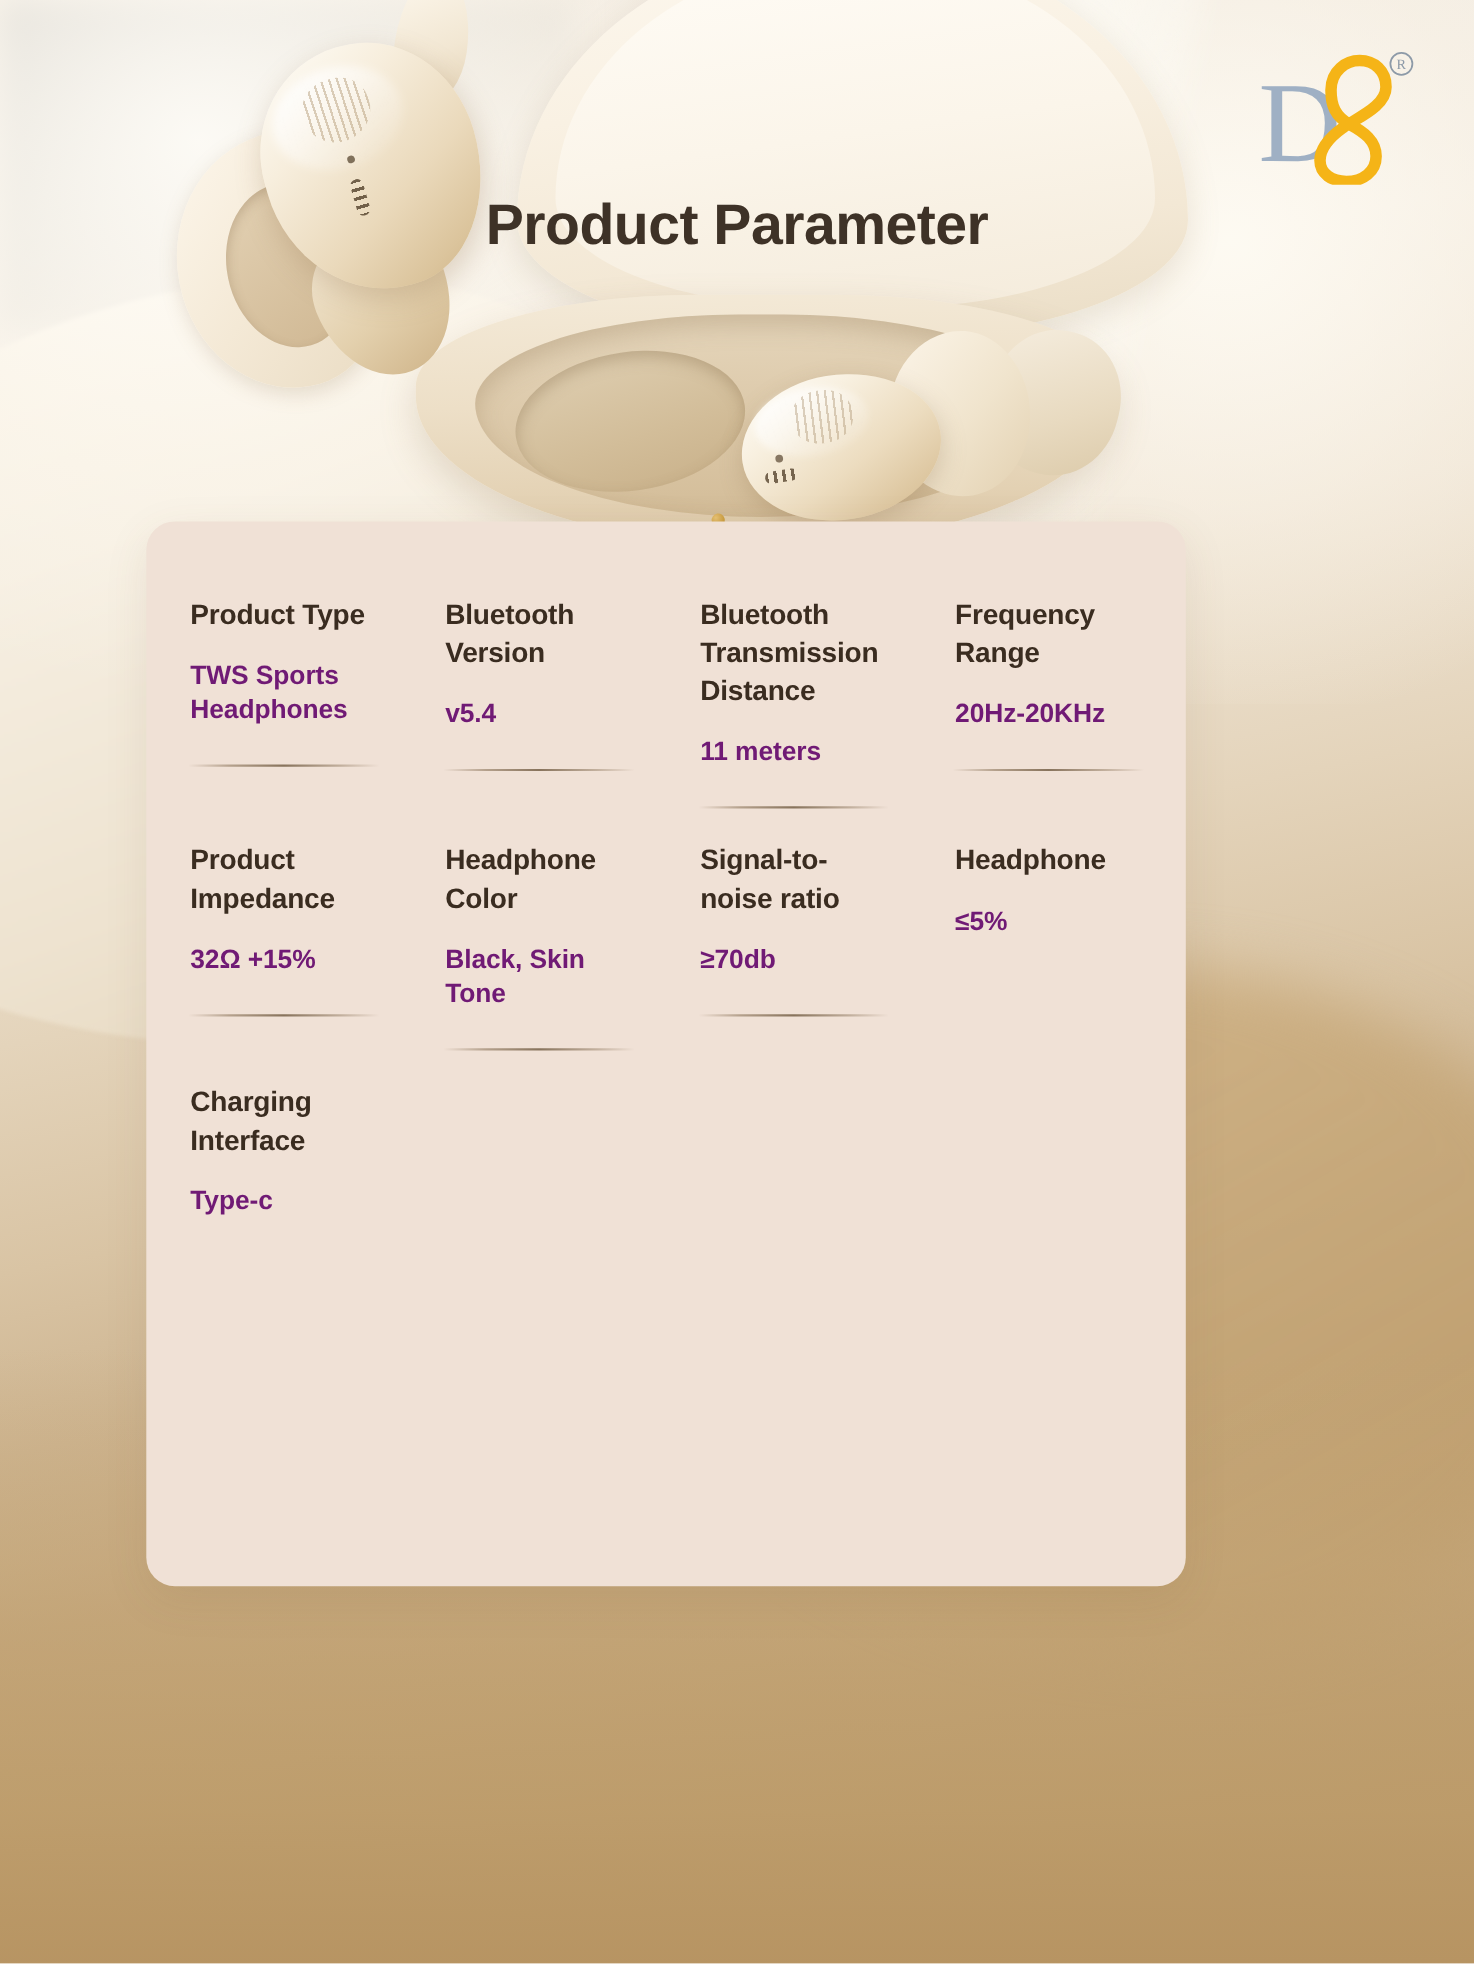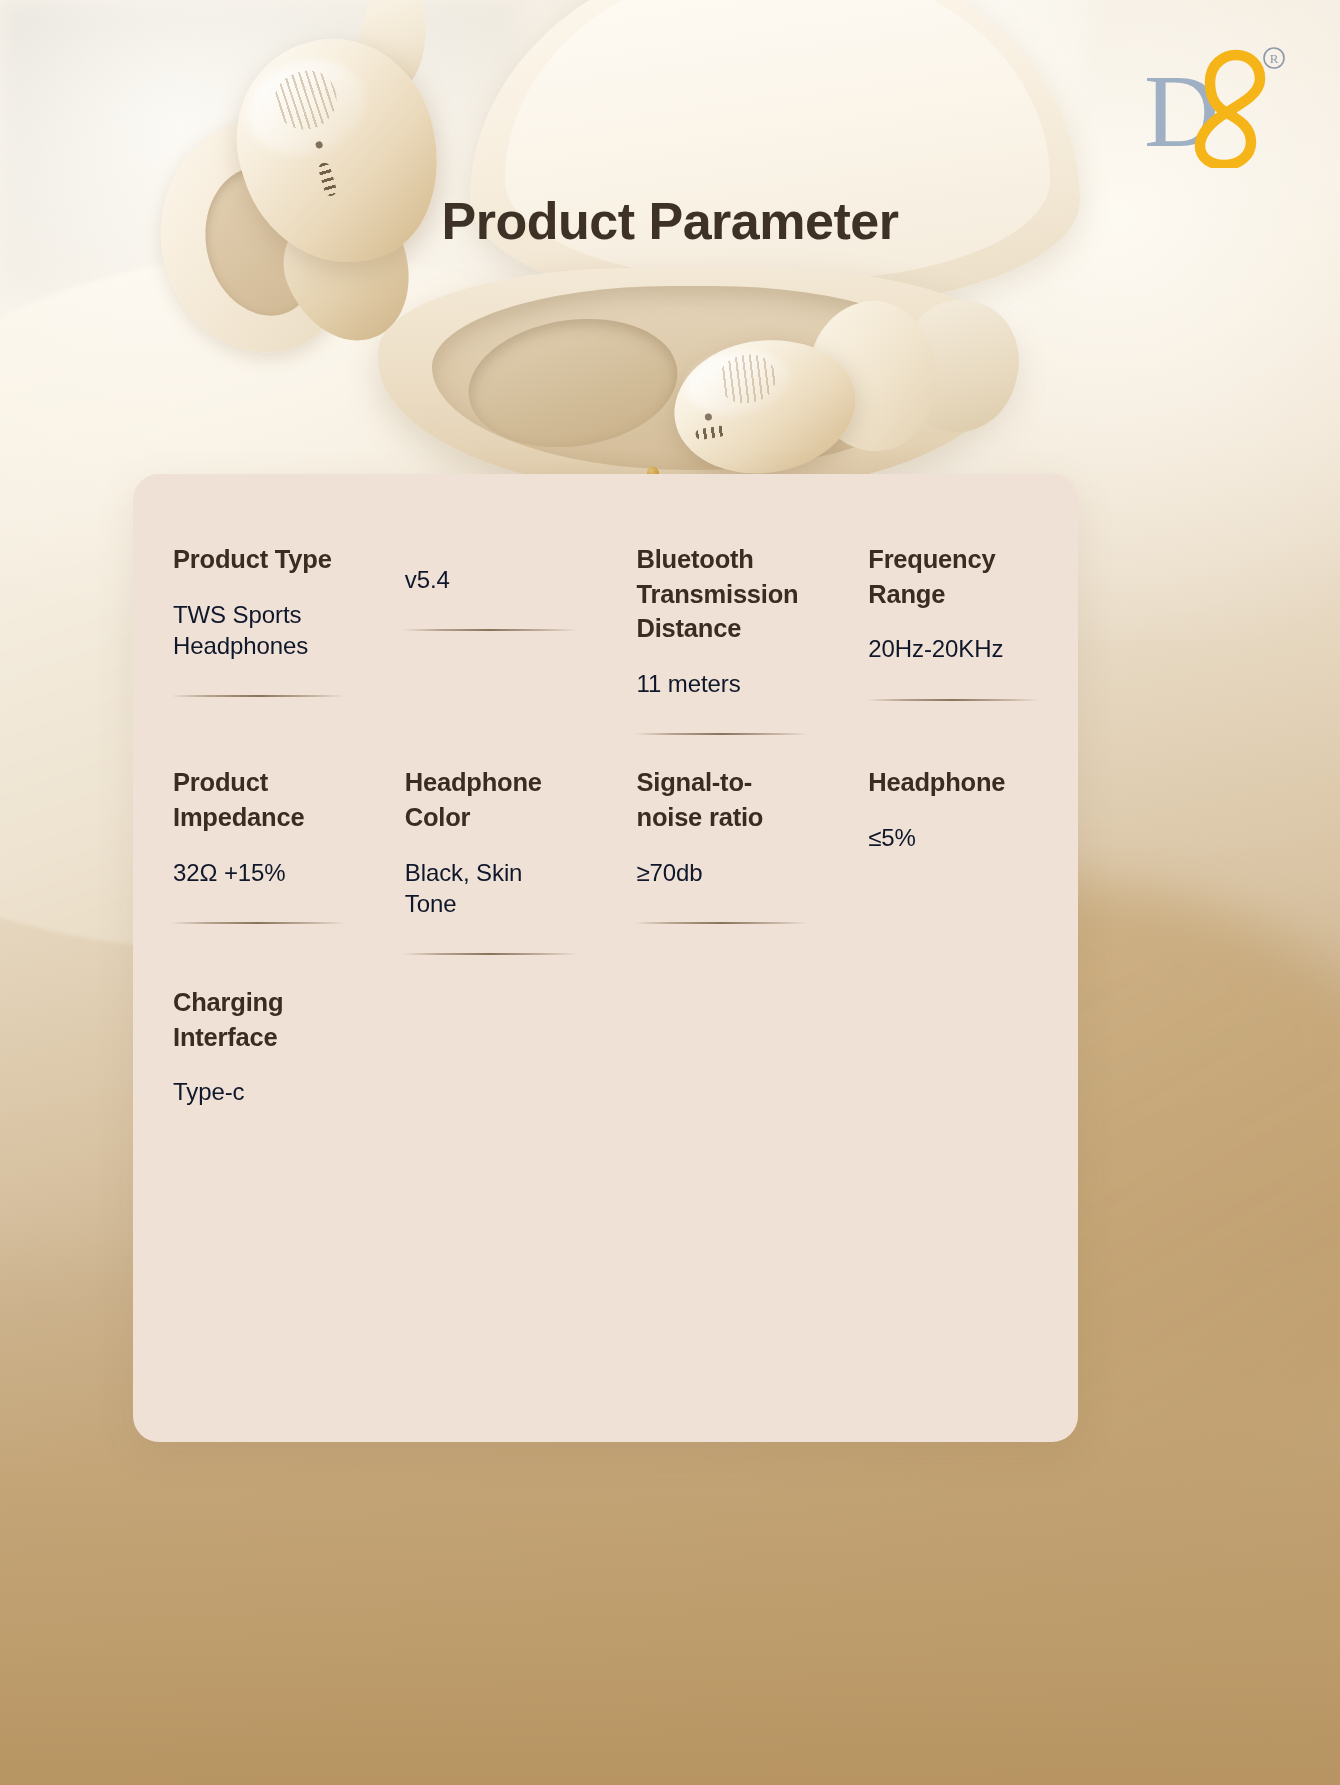--- a/index.html
+++ b/index.html
@@ -246,21 +246,20 @@
 
   
   .page-title {
     position:absolute; left:0; right:0; top:175px;
     text-align:center;
     font-size:52px;
     font-weight:bold;
     letter-spacing:-0.5px;
     color:#3e3227;
     font-family:"Liberation Sans", sans-serif;
-    margin-top:16px;
   }
 
   
   .spec-card {
     position:absolute;
     left:133px;
     top:474px;
     width:945px;
     height:968px;
     background:#f0e1d6;
@@ -286,22 +285,22 @@
   .spec-label {
     font-size:25.5px;
     font-weight:bold;
     color:#3a2c20;
     line-height:1.36;
     letter-spacing:-0.2px;
   }
   .spec-value {
     margin-top:22px;
     font-size:24px;
-    font-weight:normal;
-    color:#0f172a;
+    font-weight:bold;
+    color:#701a75;
     line-height:1.3;
     letter-spacing:-0.1px;
   }
 
   
   .divider {
     height:2px;
     margin:34px 0 30px 0;
     background:linear-gradient(90deg,
         rgba(132,108,80,0) 0%,
@@ -386,20 +385,21 @@
 
       <div class="cell row-block">
         <div class="cell-inner">
           <div class="spec-label">Product Type</div>
           <div class="spec-value">TWS Sports Headphones</div>
         </div>
         <div class="divider"></div>
       </div>
       <div class="cell row-block">
         <div class="cell-inner">
+          <div class="spec-label">Bluetooth Version</div>
           <div class="spec-value">v5.4</div>
         </div>
         <div class="divider"></div>
       </div>
 
       <div class="cell row-block tall">
         <div class="cell-inner">
           <div class="spec-label">Bluetooth Transmission Distance</div>
           <div class="spec-value">11 meters</div>
         </div>

